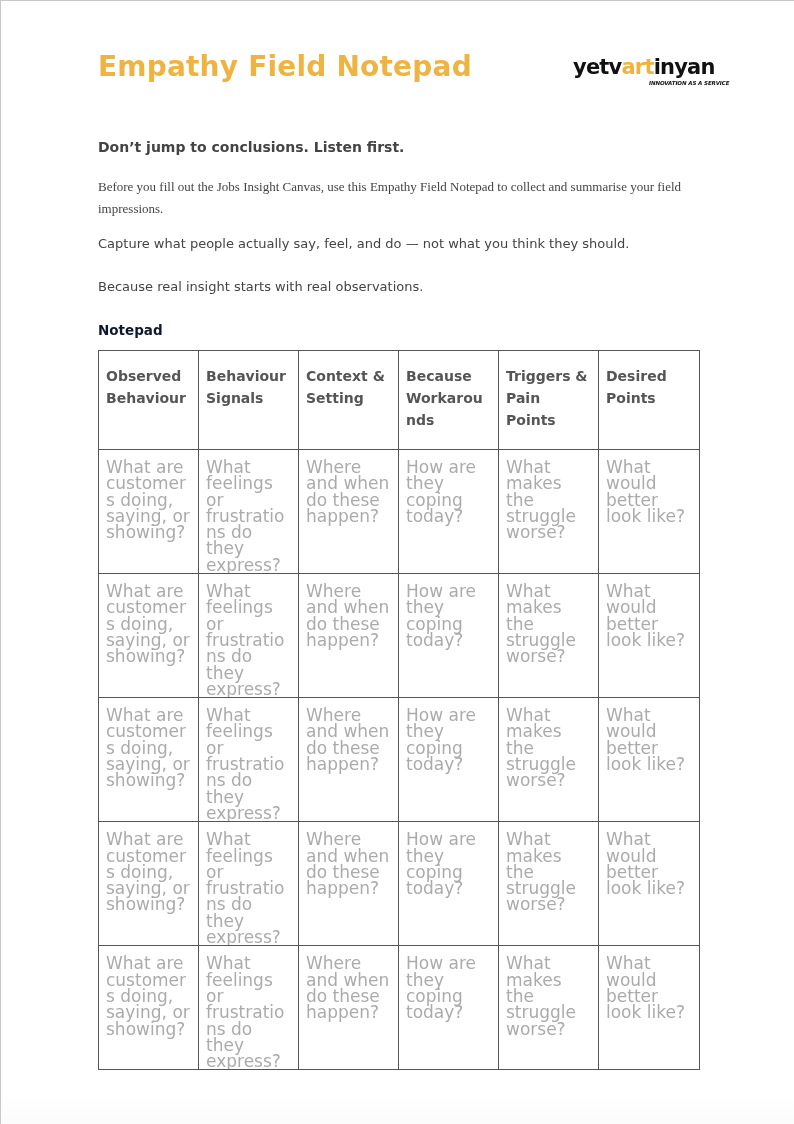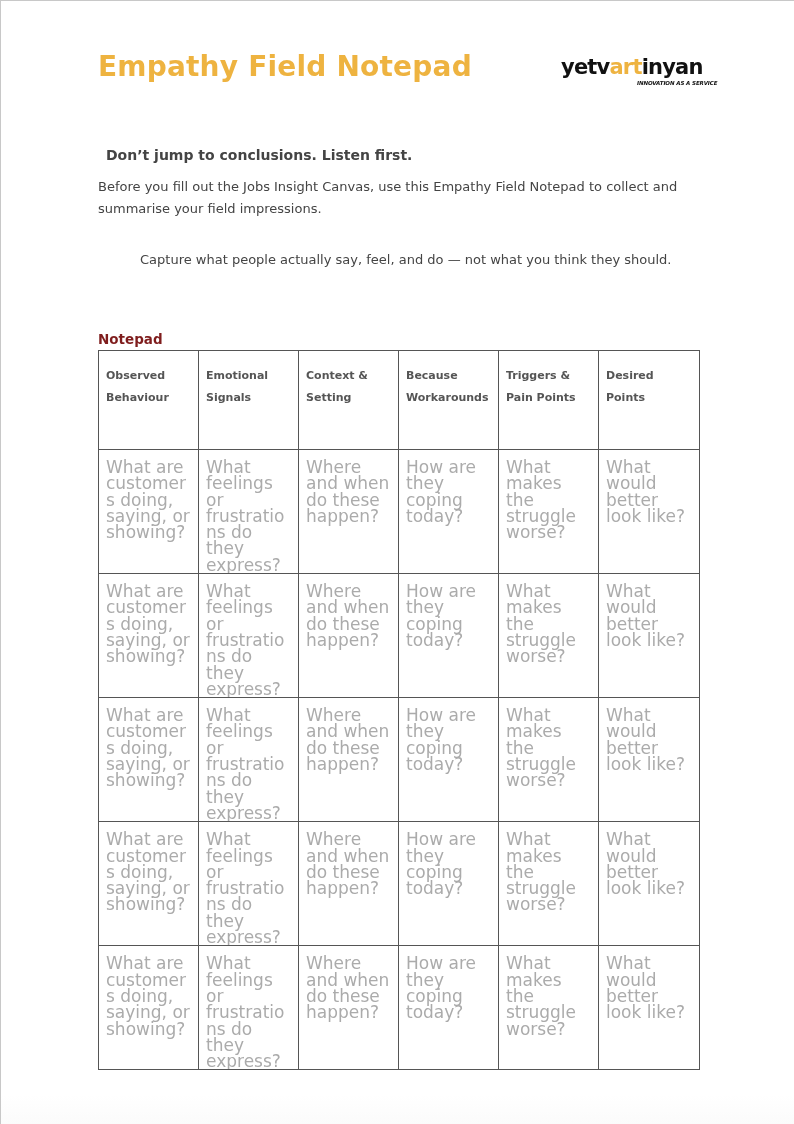--- a/index.html
+++ b/index.html
@@ -30,21 +30,21 @@
       margin: 0;
       font-family: "DejaVu Sans", sans-serif;
       font-weight: bold;
       font-size: 28px;
       letter-spacing: 0.2px;
       color: #eeb340;
       line-height: 40px;
     }
     .logo {
       position: absolute;
-      left: 560px;
+      left: 572px;
       top: 52px;
       width: 160px;
       height: 40px;
     }
     .logo-word {
       position: absolute;
       left: 0;
       top: 0;
       font-family: "DejaVu Sans", sans-serif;
       font-weight: bold;
@@ -64,50 +64,50 @@
       font-style: italic;
       font-size: 5.5px;
       letter-spacing: -0.1px;
       color: #111111;
       white-space: nowrap;
     }
     .lead {
       position: absolute;
       left: 97px;
       top: 136px;
-      margin: 8px;
+      margin: 0;
       font-family: "DejaVu Sans", sans-serif;
       font-weight: bold;
       font-size: 14px;
       color: #444444;
       line-height: 20px;
     }
     .para {
       position: absolute;
       left: 97px;
       margin: 0;
       width: 620px;
       font-family: "DejaVu Sans", sans-serif;
       font-size: 13px;
       line-height: 22px;
       color: #444444;
     }
-    .p1 { top: 175px; }
-    .p2 { top: 248px; margin-left: 42px; }
+    .p1 { top: 175px; font-family: Liberation Serif, serif; }
+    .p2 { top: 232px; }
     .p3 { top: 275px; }
     .section {
       position: absolute;
       left: 97px;
-      top: 328px;
+      top: 319px;
       margin: 0;
       font-family: "DejaVu Sans", sans-serif;
       font-weight: bold;
       font-size: 13.5px;
       line-height: 20px;
-      color: #7f1d1d;
+      color: #0f172a;
     }
     table.notepad {
       position: absolute;
       left: 97px;
       top: 349px;
       width: 601px;
       border-collapse: collapse;
       table-layout: fixed;
     }
     table.notepad th, table.notepad td {
@@ -117,21 +117,21 @@
       padding: 0 6px 0 7px;
       overflow: hidden;
       word-wrap: break-word;
     }
     table.notepad th {
       height: 99px;
       padding-top: 14px;
       box-sizing: border-box;
       font-family: "DejaVu Sans", sans-serif;
       font-weight: bold;
-      font-size: 11px;
+      font-size: 14px;
       line-height: 22px;
       color: #555555;
     }
     table.notepad td {
       height: 98px;
       padding-top: 9px;
       box-sizing: border-box;
       font-family: "DejaVu Sans", sans-serif;
       font-size: 17px;
       line-height: 16.3px;
@@ -153,36 +153,37 @@
   <h1 class="title">Empathy Field Notepad</h1>
 
   <div class="logo">
     <div class="logo-word"><span>yetv</span><span class="accent">art</span><span>inyan</span></div>
     <div class="logo-tag">INNOVATION AS A SERVICE</div>
   </div>
 
   <p class="lead">Don’t jump to conclusions. Listen first.</p>
   <p class="para p1">Before you fill out the Jobs Insight Canvas, use this Empathy Field Notepad to collect and summarise your field impressions.</p>
   <p class="para p2">Capture what people actually say, feel, and do — not what you think they should.</p>
+  <p class="para p3">Because real insight starts with real observations.</p>
 
   <h2 class="section">Notepad</h2>
 
   <table class="notepad">
     <colgroup>
       <col style="width:100px">
         <col style="width:100px">
         <col style="width:100px">
       <col style="width:100px">
         <col style="width:100px">
         <col style="width:101px">
     </colgroup>
     <thead>
       <tr>
         <th>Observed Behaviour</th>
-        <th>Emotional Signals</th>
+        <th>Behaviour Signals</th>
         <th>Context &amp; Setting</th>
         <th>Because Workarounds</th>
         <th>Triggers &amp; Pain Points</th>
         <th>Desired Points</th>
       </tr>
     </thead>
     <tbody>
       <tr>
         <td>What are customers doing, saying, or showing?</td>
         <td>What feelings or frustrations do they express?</td>

